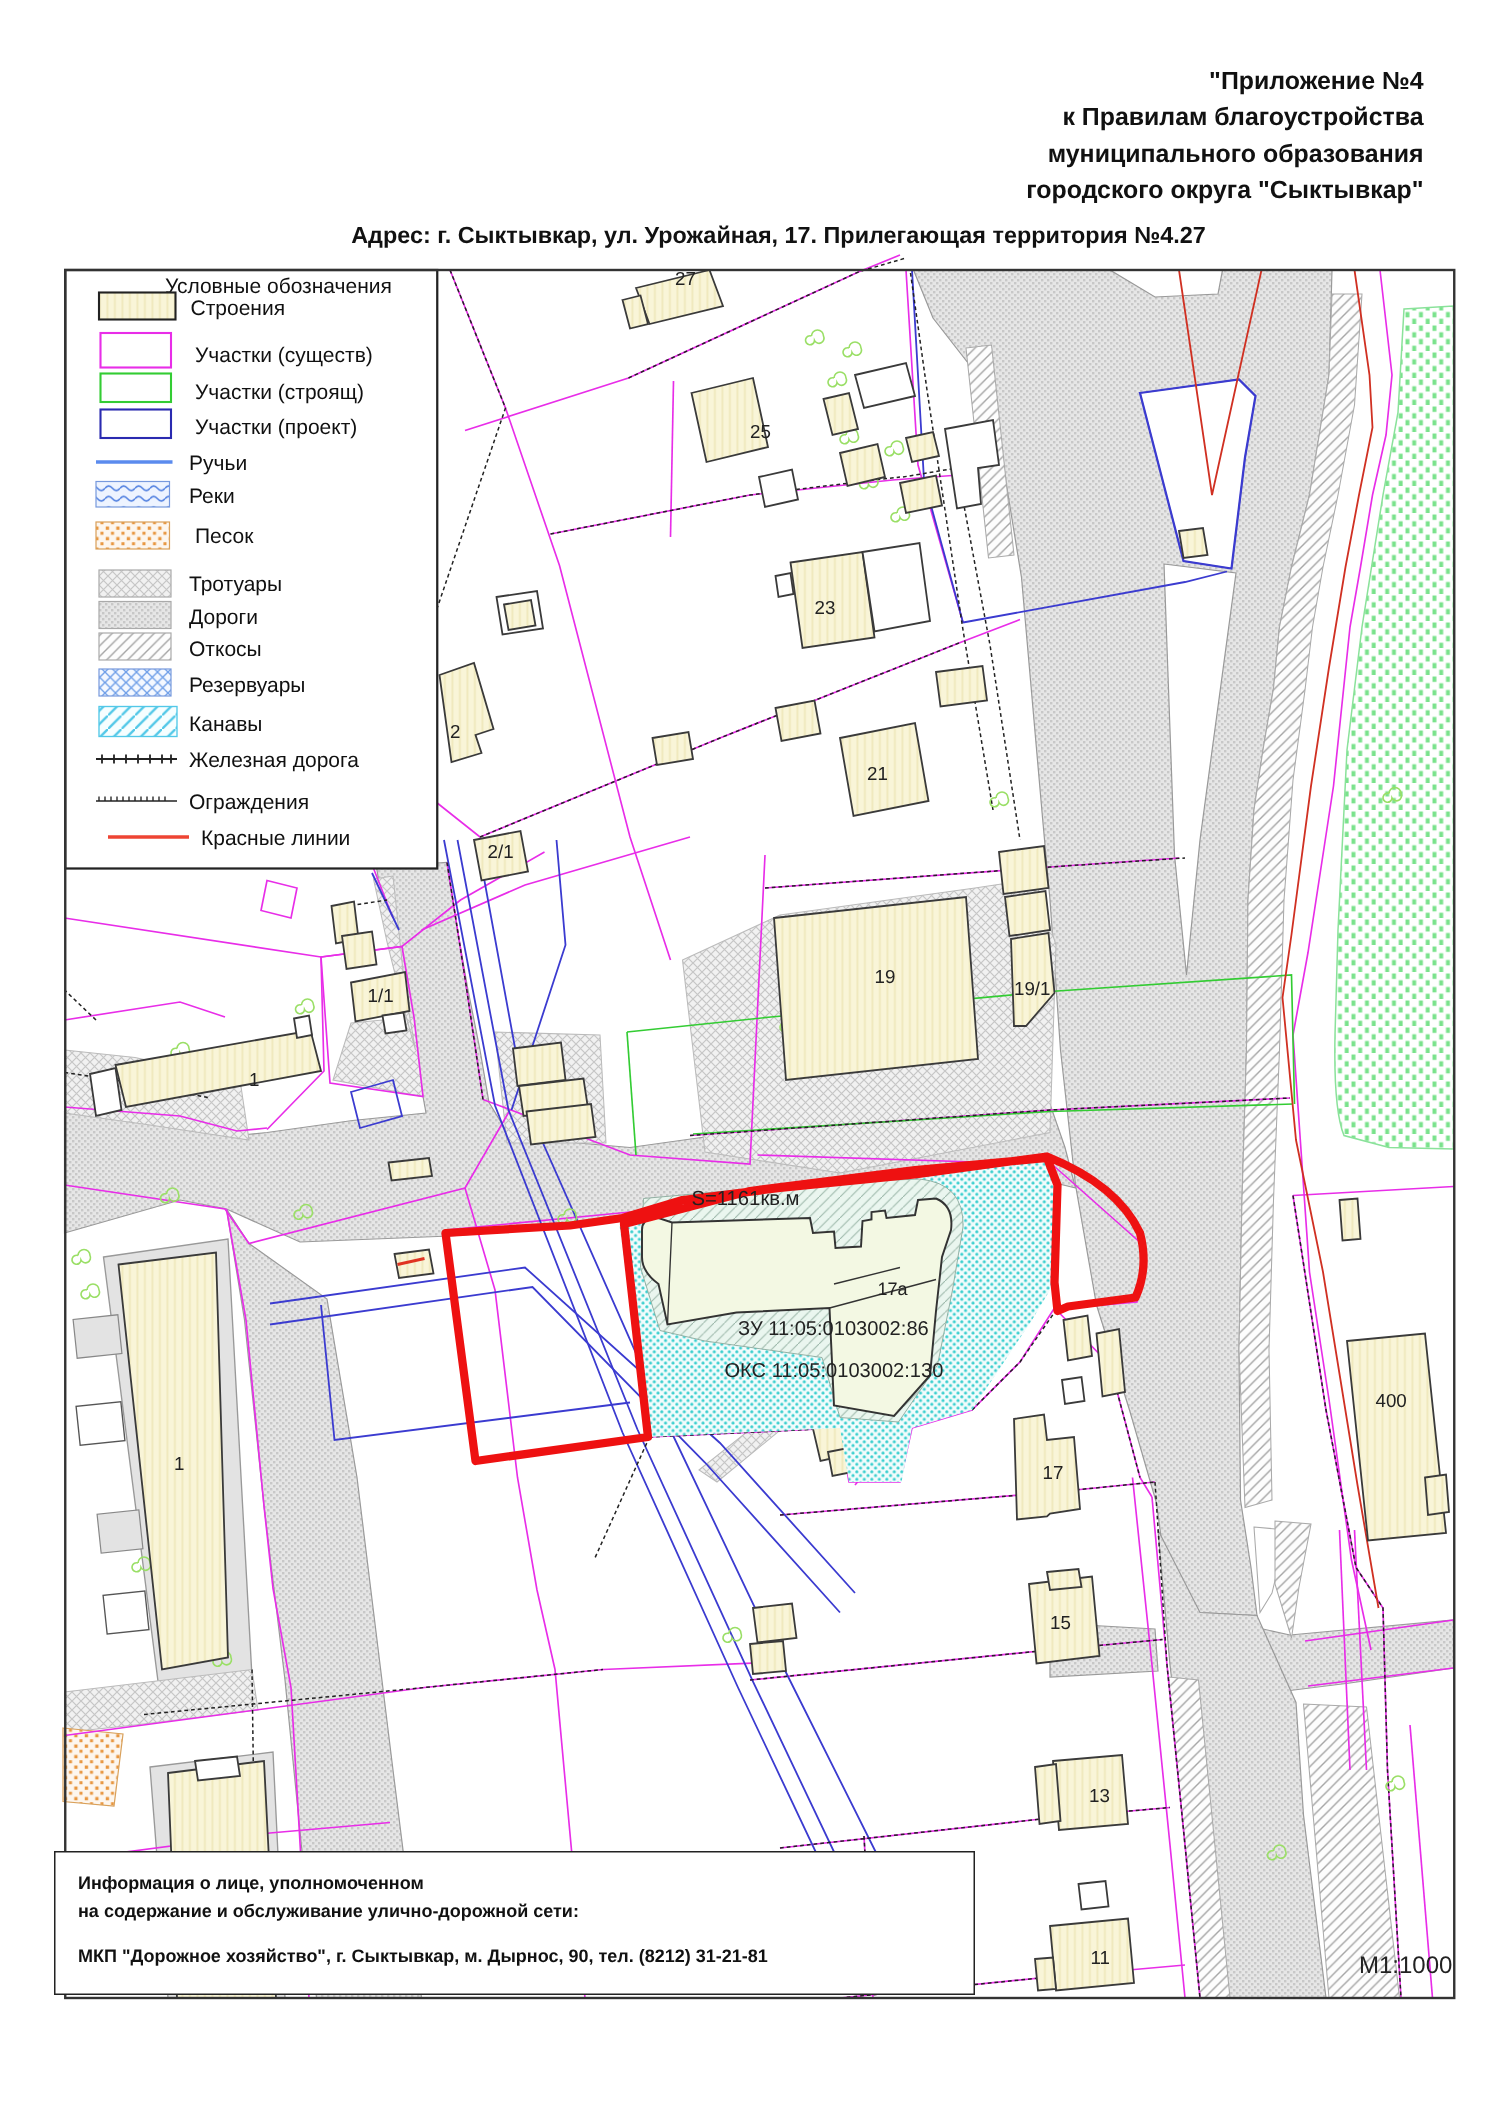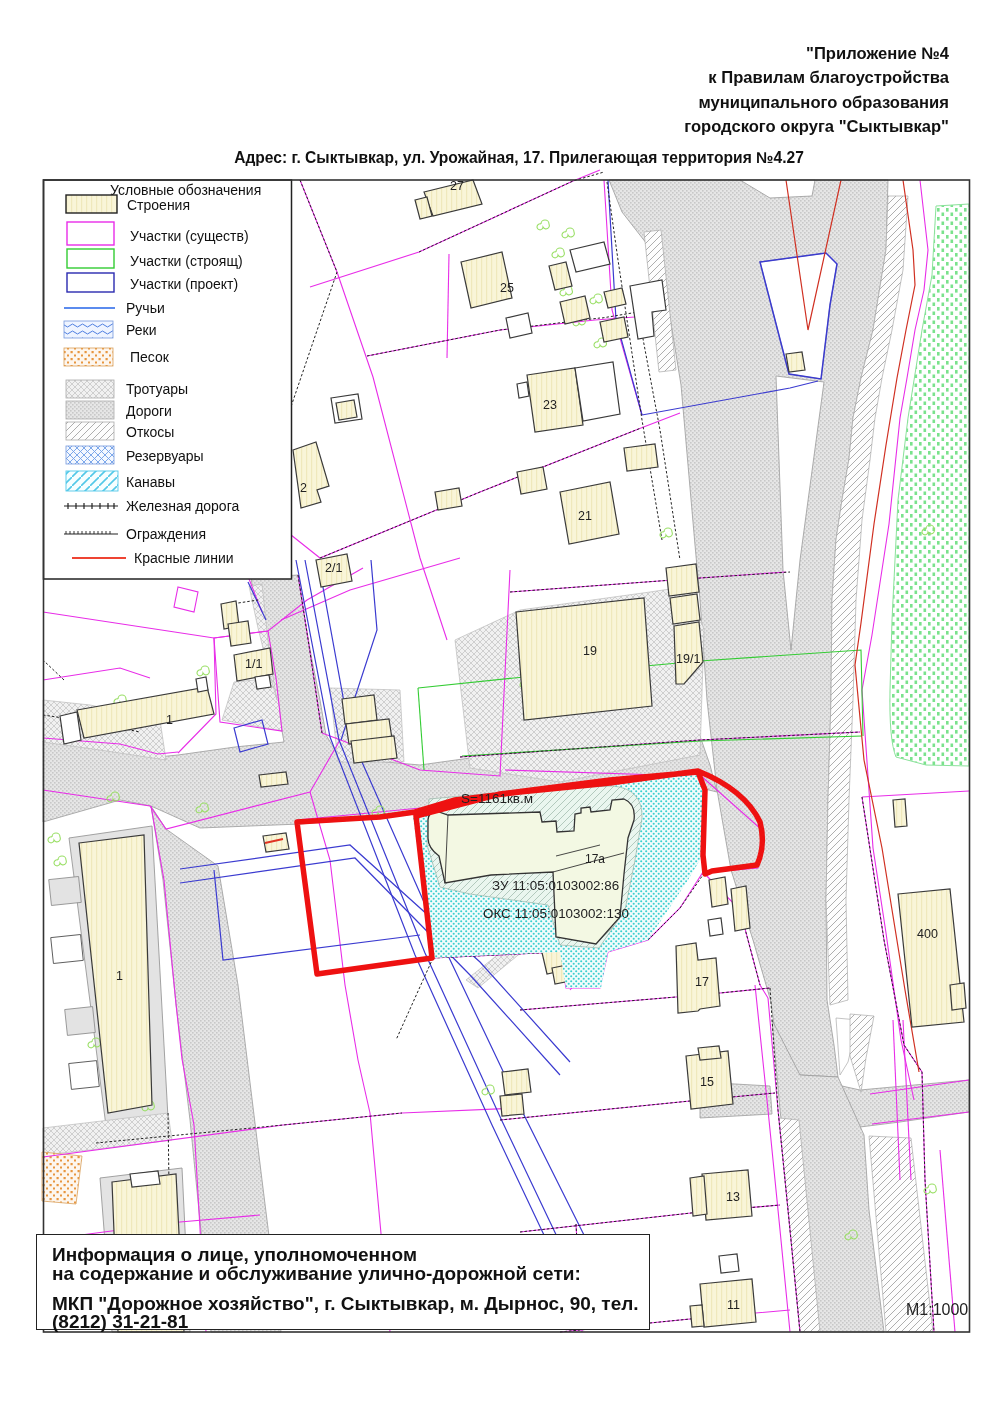--- a/index.html
+++ b/index.html
@@ -565,17 +565,17 @@
 <text x="134" y="563">Красные линии</text>
 </g>
 </g>
 </g>
 
 <rect x="43.5" y="180" width="926" height="1152" fill="none" stroke="#333" stroke-width="1.6"></rect>
 
 <text x="906" y="1315" font-size="16" fill="#222">М1:1000</text>
 </svg>
 
-<div style="position:absolute;left:36px;top:1234px;width:614px;height:96px;background:#fff;border:1.5px solid #222;font-weight:bold;font-size:19px;line-height:18.8px;padding:11px 0 0 15px;color:#111;">
+<div style="position:absolute;left:36px;top:1234px;width:614px;height:96px;background:#fff;border:1.5px solid #222;font-weight:bold;font-size:12px;line-height:18.8px;padding:11px 0 0 15px;color:#111;">
 Информация о лице, уполномоченном<br>
 на содержание и обслуживание улично-дорожной сети:
 <div style="margin-top:11px;">МКП "Дорожное хозяйство", г. Сыктывкар, м. Дырнос, 90, тел. (8212) 31-21-81</div>
 </div>
 
 </body></html>

